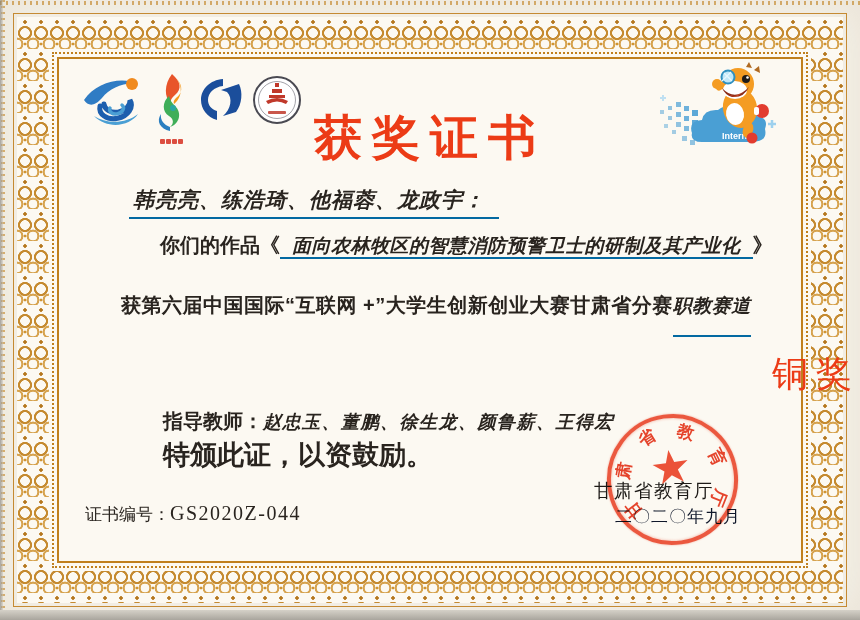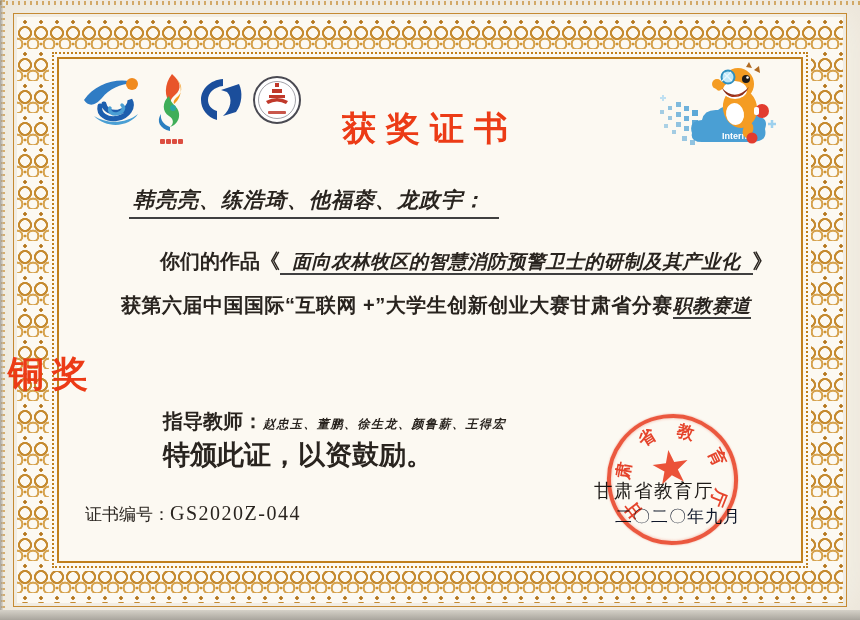--- a/index.html
+++ b/index.html
@@ -29,34 +29,34 @@
       radial-gradient(circle at 8px 27px, #cf9433 1.2px, transparent 1.7px);
     background-size:16px 32px; }
   .band-mask { position:absolute; inset:49px; background:#fcf9f2; }
   .dotted-line { position:absolute; inset:52px; border:2px dotted #c0801f; }
   .inner-line { position:absolute; inset:57px; border:2.5px solid #c0801f; }
   
   .content { position:absolute; inset:0; z-index:5; color:#29241f; }
   .logos { position:absolute; left:80px; top:72px; display:flex; align-items:flex-start; gap:8px; }
   .mascot { position:absolute; left:656px; top:62px; }
   .cert-title { position:absolute; left:0; right:0; top:106px; text-align:center;
-    font-size:34px; font-weight:bold; letter-spacing:10px; }
+    font-size:48px; font-weight:bold; letter-spacing:10px; }
   .kai { font-family:"Liberation Serif","DejaVu Serif",serif; font-style:italic; font-weight:600; }
-  .u { border-bottom:2px solid #404040; }
+  .u { border-bottom:2px solid #0369a1; }
   .recipients { position:absolute; left:129px; top:186px; font-size:21px;
     padding:0 14px 3px 4px; letter-spacing:1px; }
-  .work-line { position:absolute; left:160px; top:248px; font-size:20px; font-weight:bold; white-space:nowrap; }
+  .work-line { position:absolute; left:160px; top:232px; font-size:20px; font-weight:bold; white-space:nowrap; }
   .work-line .kai { font-size:19px; font-weight:600; padding:0 12px 1px; letter-spacing:.5px; }
   .comp-line { position:absolute; left:121px; top:292px; font-size:20px; font-weight:bold; white-space:nowrap; letter-spacing:.5px; }
-  .comp-line .kai { font-size:19px; font-weight:600; padding-bottom:1px; }
-  .award { position:absolute; left:0; right:0; top:350px; text-align:left;
-    font-size:36px; font-weight:bold; letter-spacing:8px; padding-left:8px; }
+  .comp-line .kai { font-size:19px; font-weight:600; padding-bottom:19px; }
+  .award { position:absolute; left:0; right:0; top:350px; text-align:right;
+    font-size:36px; font-weight:normal; letter-spacing:8px; padding-left:8px; }
   .advisors { position:absolute; left:163px; top:408px; font-size:20px; white-space:nowrap; }
   .advisors .label { font-weight:bold;text-align:right; }
-  .advisors .kai { font-size:12px; letter-spacing:1.5px; }
+  .advisors .kai { font-size:18px; letter-spacing:1.5px; }
   .closing { position:absolute; left:163px; top:437px; font-size:27px; font-weight:bold; }
   .cert-no { position:absolute; left:85px; top:502px; font-size:17px; }
   .cert-no .label { font-weight:normal; }
   .cert-no .value { font-family:"Liberation Serif","DejaVu Serif",serif; font-size:20px; letter-spacing:1.5px; }
   .issuer { position:absolute; left:594px; top:478px; font-size:18.5px; letter-spacing:1.5px; color:#1d1a17; z-index:6; }
   .issue-date { position:absolute; left:615px; top:505px; font-size:17px; letter-spacing:1px; color:#0f172a; z-index:6; }
   
   .seal { position:absolute; left:604px; top:411px; width:137px; height:137px;
     transform:rotate(-8deg); mix-blend-mode:multiply; z-index:7; }
   .seal-ring { position:absolute; inset:3px; border:4.5px solid rgba(231,52,23,.82); border-radius:50%;

